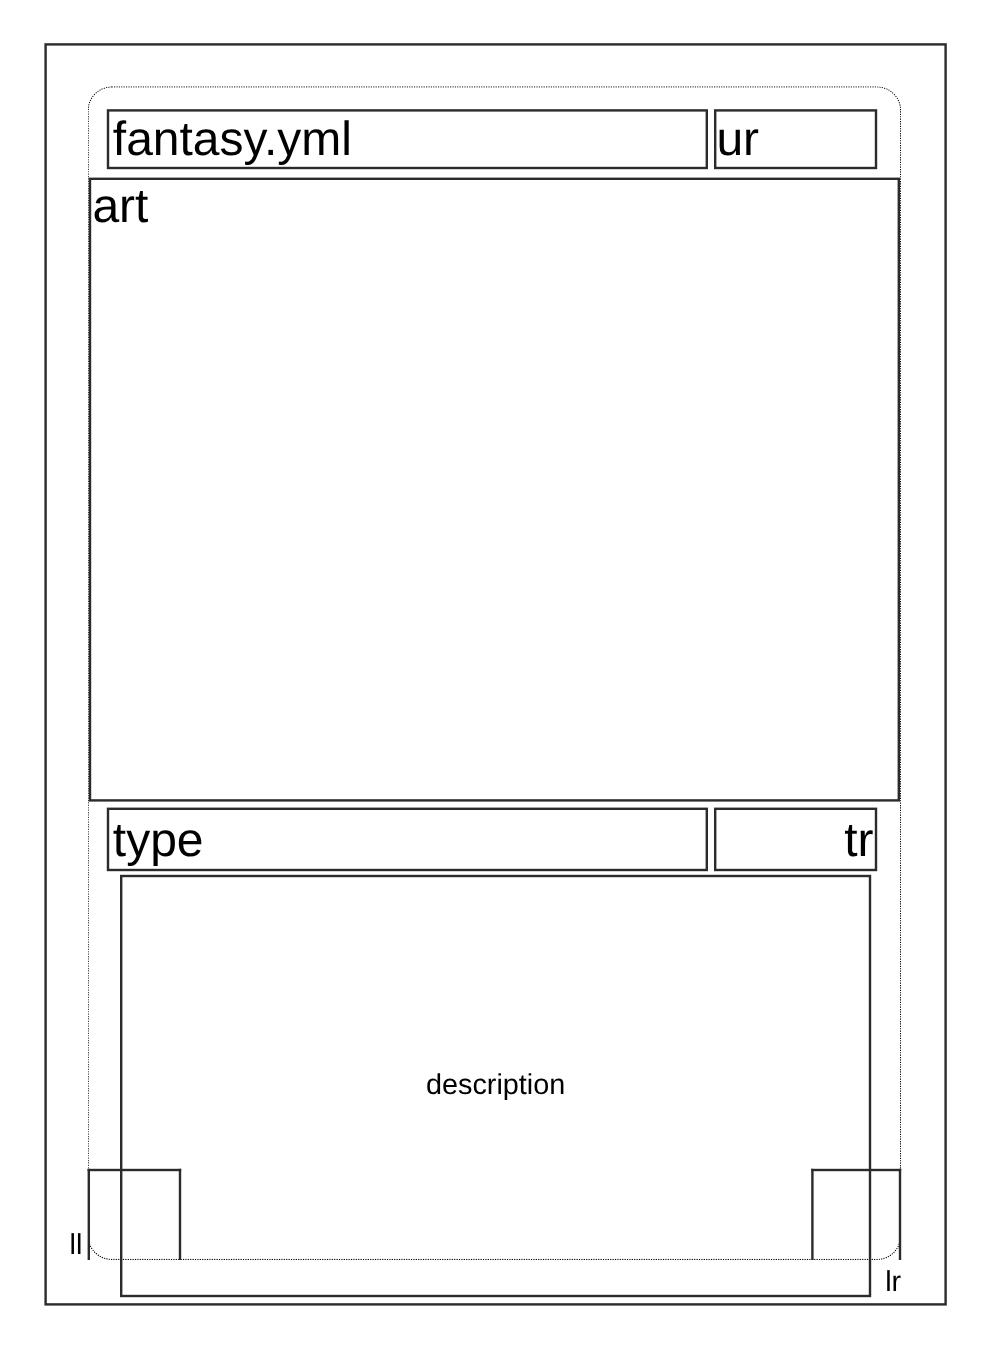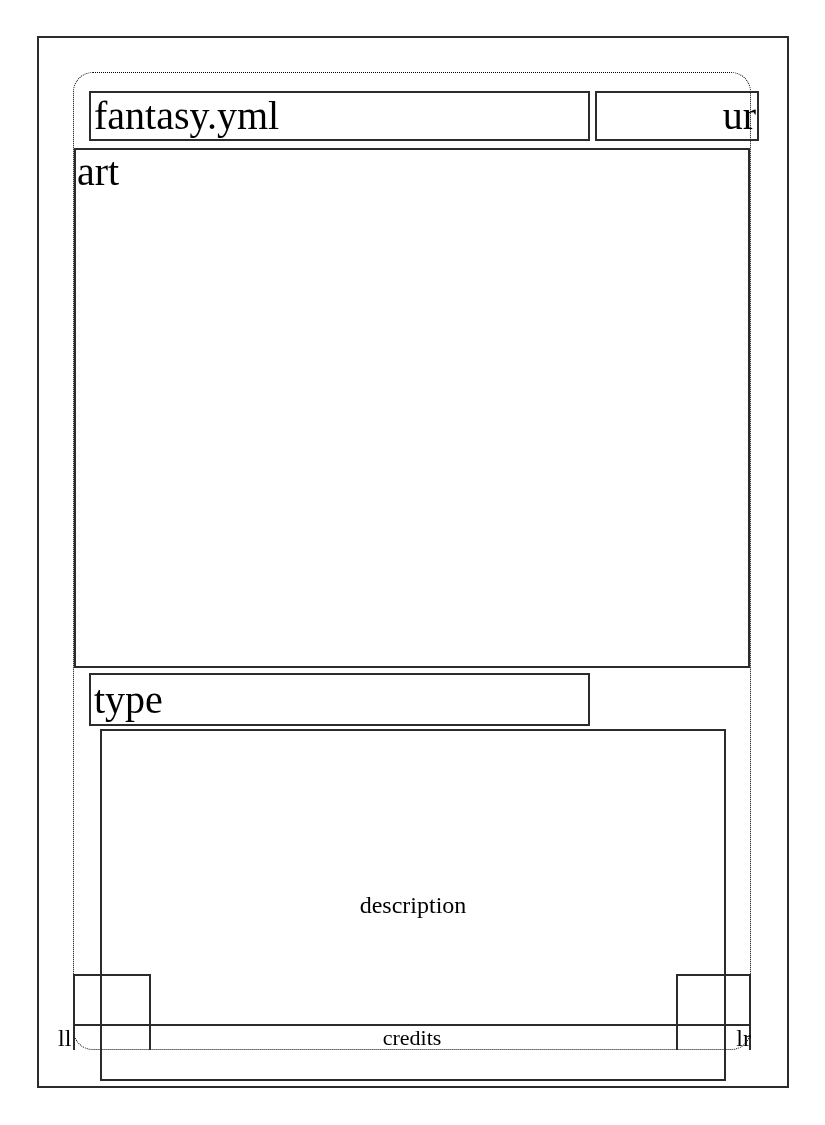--- a/index.html
+++ b/index.html
@@ -1,21 +1,21 @@
 <!DOCTYPE html>
 <html><head>
 <meta charset="utf-8">
 <style>
   html, body { margin: 0; padding: 0; background: #ffffff; }
   .canvas {
     position: relative;
     width: 825px;
     height: 1125px;
     background: #ffffff;
-    font-family: Liberation Serif, serif;
+    font-family: Liberation Sans, sans-serif;
     color: #000000;
     overflow: hidden;
   }
   .abs { position: absolute; box-sizing: border-box; }
 
   
   .outer-frame {
     left: 37px; top: 36px; width: 752px; height: 1052px;
     border: 2px solid #2b2b2b;
     z-index: 1;
@@ -32,22 +32,22 @@
   
   .wirebox {
     border: 2px solid #2b2b2b;
     background: transparent;
     z-index: 3;
     display: flex;
   }
 
   .title-box   { left: 89px;  top: 91px;  width: 501px; height: 50px;
                  align-items: center; padding-left: 3px; }
-  .ur-box      { left: 595px; top: 91px;  width: 164px; height: 50px;
-                 align-items: center; justify-content: flex-end; padding-right: 1px; }
+  .ur-box      { left: 595px; top: 91px;  width: 136px; height: 50px;
+                 align-items: center; justify-content: flex-start; padding-right: 1px; }
   .art-box     { left: 74px;  top: 148px; width: 676px; height: 520px;
                  align-items: flex-start; padding: 1px 0 0 1px; }
   .type-box    { left: 89px;  top: 673px; width: 501px; height: 53px;
                  align-items: center; padding-left: 3px; }
   .tr-box      { left: 595px; top: 673px; width: 136px; height: 53px;
                  align-items: center; justify-content: flex-end; padding-right: 1px; }
   .desc-box    { left: 100px; top: 729px; width: 626px; height: 352px;
                  align-items: center; justify-content: center; }
   .ll-box      { left: 73px;  top: 974px; width: 78px;  height: 76px;
                  border-bottom: none; z-index: 4; }
@@ -64,21 +64,21 @@
   .big-label   { font-size: 40px; line-height: 1.05; white-space: nowrap; }
   .desc-label  { font-size: 24px; line-height: 1.1; }
   .small-label { font-size: 22px; line-height: 1.0; }
 
   .corner-label {
     top: 1026px; height: 24px;
     font-size: 24px; line-height: 24px;
     z-index: 5; white-space: nowrap;
   }
   .ll-label { left: 58px; }
-  .lr-label { right: 74px; text-align: right; }
+  .lr-label { right: 74px; text-align: right; margin-top: 31px; }
 </style>
 </head>
 <body>
 
 <div class="canvas">
 
   <div class="abs outer-frame"></div>
 
   <div class="abs cut-line"></div>
 
@@ -91,30 +91,30 @@
   </div>
 
   <div class="abs wirebox art-box">
     <span class="big-label">art</span>
   </div>
 
   <div class="abs wirebox type-box">
     <span class="big-label">type</span>
   </div>
 
+  <div class="abs wirebox tr-box">
+    <span class="big-label">tr</span>
+  </div>
 
   <div class="abs wirebox desc-box">
     <span class="desc-label">description</span>
   </div>
 
   <div class="abs wirebox ll-box"></div>
 
   <div class="abs wirebox lr-box"></div>
 
-  <div class="abs credits-bar">
-    <span class="small-label">credits</span>
-  </div>
 
   <div class="abs corner-label ll-label">ll</div>
 
   <div class="abs corner-label lr-label">lr</div>
 
 </div>
 
 </body></html>

